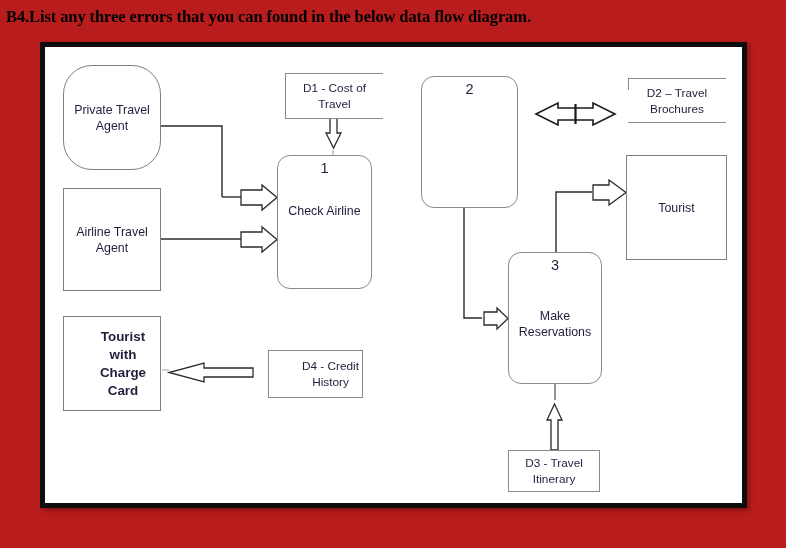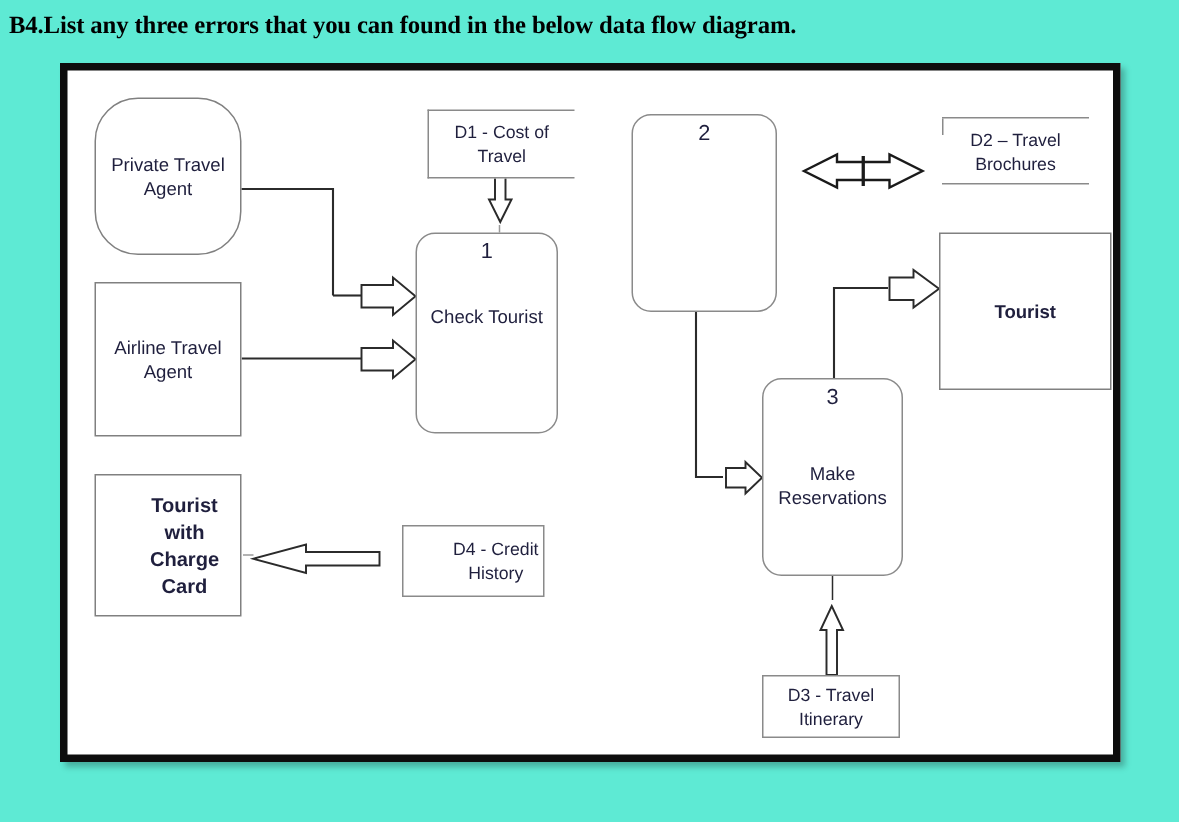--- a/index.html
+++ b/index.html
@@ -12,21 +12,21 @@
     height: 548px;
     font-family: "Liberation Sans", sans-serif;
     position: relative;
     overflow: hidden;
   }
   #page {
     position: absolute;
     left: 0; top: 0;
     width: 786px;
     height: 548px;
-    background: #5eead4;
+    background: #b91c1c;
   }
   .question-title {
     position: absolute;
     left: 6px;
     top: 7px;
     font-family: "Liberation Serif", serif;
     font-weight: bold;
     font-size: 16.5px;
     color: #000000;
     letter-spacing: -0.1px;
@@ -214,27 +214,27 @@
     <span class="ds-text nowrap-lines">Airline Travel
 Agent</span>
   </div>
 
   <div class="entity left-align" style="left:63px; top:316px; width:98px; height:95px; font-size:13.4px; line-height:18px;">
     <span class="nowrap-lines">Tourist with
 Charge
 Card</span>
   </div>
 
-  <div class="entity" style="left:626px; top:155px; width:115px; height:105px;font-weight:bold;">
+  <div class="entity" style="left:626px; top:155px; width:101px; height:105px;">
     <span class="ds-text nowrap-lines">Tourist</span>
   </div>
 
   <div class="process" style="left:277px; top:155px; width:95px; height:134px;">
     <div class="pnum">1</div>
-    <div class="plabel nowrap-lines" style="top:48px;">Check Tourist</div>
+    <div class="plabel nowrap-lines" style="top:48px;">Check Airline</div>
   </div>
 
   <div class="process" style="left:421px; top:76px; width:97px; height:132px;">
     <div class="pnum">2</div>
   </div>
 
   <div class="process" style="left:508px; top:252px; width:94px; height:132px;">
     <div class="pnum">3</div>
     <div class="plabel nowrap-lines" style="top:32px;margin-top:24px;">Make
 Reservations</div>

